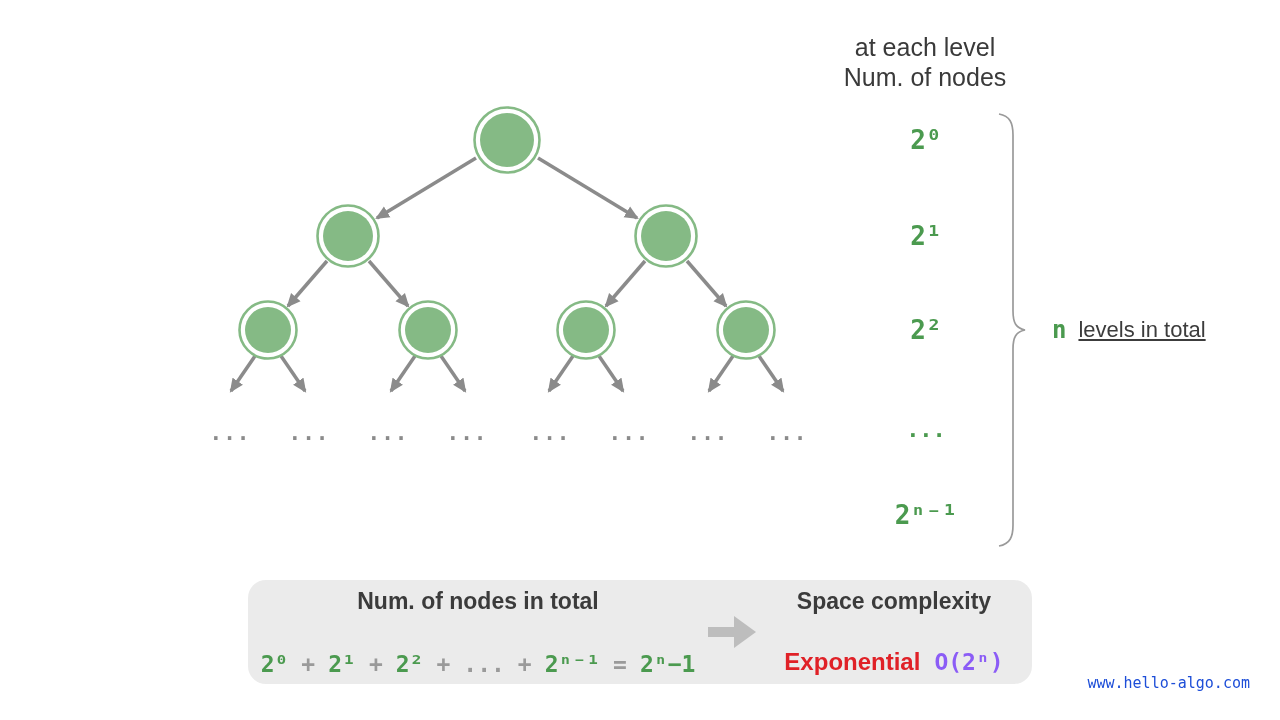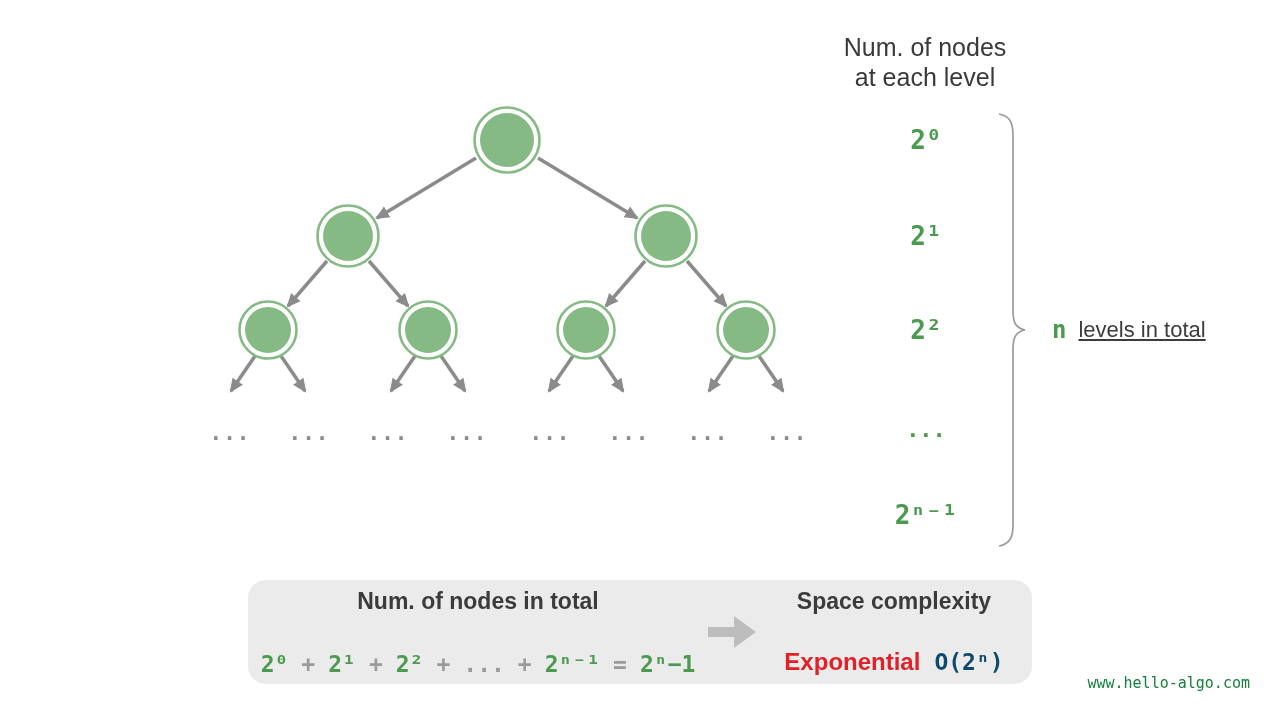--- a/index.html
+++ b/index.html
@@ -50,36 +50,36 @@
   .sum-col{display:flex;flex-direction:column;align-items:center;justify-content:center;gap:9px;}
   .sum-left{flex:0 0 460px;gap:36px;}
   .sum-right{flex:1;gap:33px;}
   .sum-title{font-size:23px;font-weight:bold;color:#3b3b3b;}
   .formula-row{display:flex;align-items:baseline;gap:13px;}
   .tok{font-family:"DejaVu Sans Mono","Liberation Mono",monospace;font-weight:bold;font-size:23px;}
   .tok[data-color="green"]{color:#4b9a4f;}
   .tok[data-color="gray"]{color:#9a9a9a;}
   .complexity-row{display:flex;align-items:baseline;gap:14px;}
   .complexity-name{font-size:24px;font-weight:bold;color:#e02127;}
-  .complexity-notation{font-family:"DejaVu Sans Mono","Liberation Mono",monospace;font-weight:bold;font-size:23px;color:#0c4a6e;}
+  .complexity-notation{font-family:"DejaVu Sans Mono","Liberation Mono",monospace;font-weight:bold;font-size:23px;color:#8b5cf6;}
   .big-arrow{flex:0 0 48px;display:flex;align-items:center;justify-content:center;}
 
   
   .watermark{
     position:absolute;right:30px;top:674px;
     font-family:"DejaVu Sans Mono","Liberation Mono",monospace;
-    font-size:15px;color:#15803d;
+    font-size:15px;color:#1d4ed8;
   }
 </style>
 </head>
 <body>
 
 <div class="heading">
+  <div>at each level</div>
   <div>Num. of nodes</div>
-  <div>at each level</div>
 </div>
 
 <svg class="tree-svg" width="1280" height="720" viewBox="0 0 1280 720">
   <defs>
     <marker id="ah" viewBox="0 0 10 10" refX="8.5" refY="5" markerWidth="4" markerHeight="4" orient="auto-start-reverse">
       <path d="M0,0.5 L10,5 L0,9.5 z" fill="#8b8b8b"></path>
     </marker>
   </defs>
 
   <g stroke="#8b8b8b" stroke-width="3.5" fill="none">

